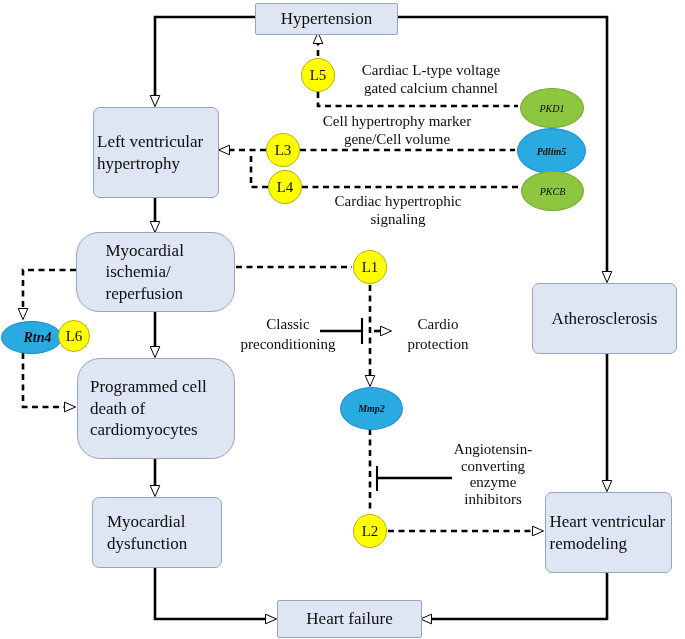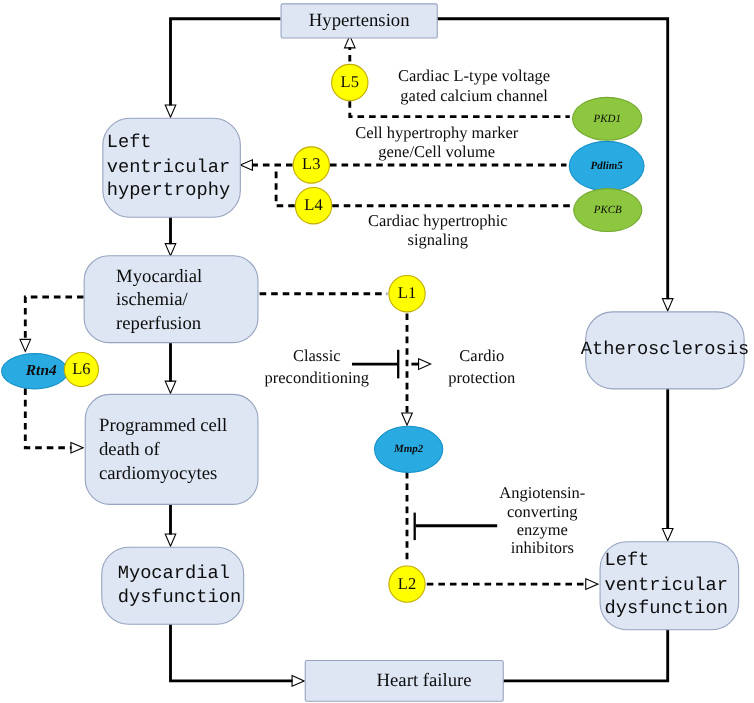--- a/index.html
+++ b/index.html
@@ -6,21 +6,21 @@
   body{font-family:"Liberation Serif","DejaVu Serif",serif;color:#0d0d0d;}
   .stage{position:relative;width:685px;height:639px;background:#fff;overflow:hidden;}
   .stage svg.connectors{position:absolute;left:0;top:0;}
   .connectors path{fill:none;stroke:var(--line,#000);}
   .connectors path.solid{stroke-width:2.6;}
   .connectors path.dash{stroke-width:2.6;stroke-dasharray:6 4.5;}
   .connectors path.thin{stroke-width:2.1;}
   .node{position:absolute;background:var(--node_fill,#dee5f3);border:1.4px solid var(--node_border,#97a4c0);
         display:flex;align-items:center;justify-content:center;text-align:left;
         font-size:17px;line-height:21.5px;}
-  .node.rounded{border-radius:25px;font-family:Liberation Mono, monospace;}
+  .node.rounded{border-radius:7px;}
   .node.biground{border-radius:23px;}
   .node.rect{border-radius:2px;}
   .node .inner{display:block;}
   .ellipse{position:absolute;border-radius:50%;display:flex;align-items:center;justify-content:center;
            font-style:italic;font-size:10px;text-align:center;}
   .ellipse.green{background:var(--gene_green,#8dc63f);border:1px solid var(--gene_green_border,#74a930);}
   .ellipse.blue{background:var(--gene_blue,#29abe2);border:1px solid var(--gene_blue_border,#1590c8);font-weight:bold;}
   .locus{position:absolute;width:34px;height:34px;border-radius:50%;
          background:var(--locus_fill,#ffff00);border:1.3px solid var(--locus_border,#c3ac00);
          box-sizing:border-box;display:flex;align-items:center;justify-content:center;font-size:15px;}
@@ -80,30 +80,30 @@
   </div>
 
   <div class="node biground" style="left:77px;top:358px;width:156px;height:99px;">
     <span class="inner" style="width:132px;">Programmed cell death of cardiomyocytes</span>
   </div>
 
   <div class="node rounded" style="left:92px;top:497px;width:128px;height:69px;">
     <span class="inner" style="width:100px;">Myocardial dysfunction</span>
   </div>
 
-  <div class="node rect" style="left:277px;top:600px;width:143px;height:36px;padding-left:36px;">
+  <div class="node rect" style="left:277px;top:600px;width:143px;height:36px;">
     <span class="inner">Heart failure</span>
   </div>
 
   <div class="node rounded" style="left:532px;top:283px;width:143px;height:69px;">
     <span class="inner">Atherosclerosis</span>
   </div>
 
   <div class="node rounded" style="left:545px;top:492px;width:125px;height:79px;">
-    <span class="inner" style="width:118px;">Left ventricular dysfunction</span>
+    <span class="inner" style="width:118px;">Heart ventricular remodeling</span>
   </div>
 
   <div class="ellipse green" style="left:520px;top:88px;width:62px;height:38px;">
     <span>PKD1</span>
   </div>
   <div class="ellipse blue" style="left:517px;top:128px;width:67px;height:44px;">
     <span>Pdlim5</span>
   </div>
   <div class="ellipse green" style="left:521px;top:171px;width:61px;height:38px;">
     <span>PKCB</span>

